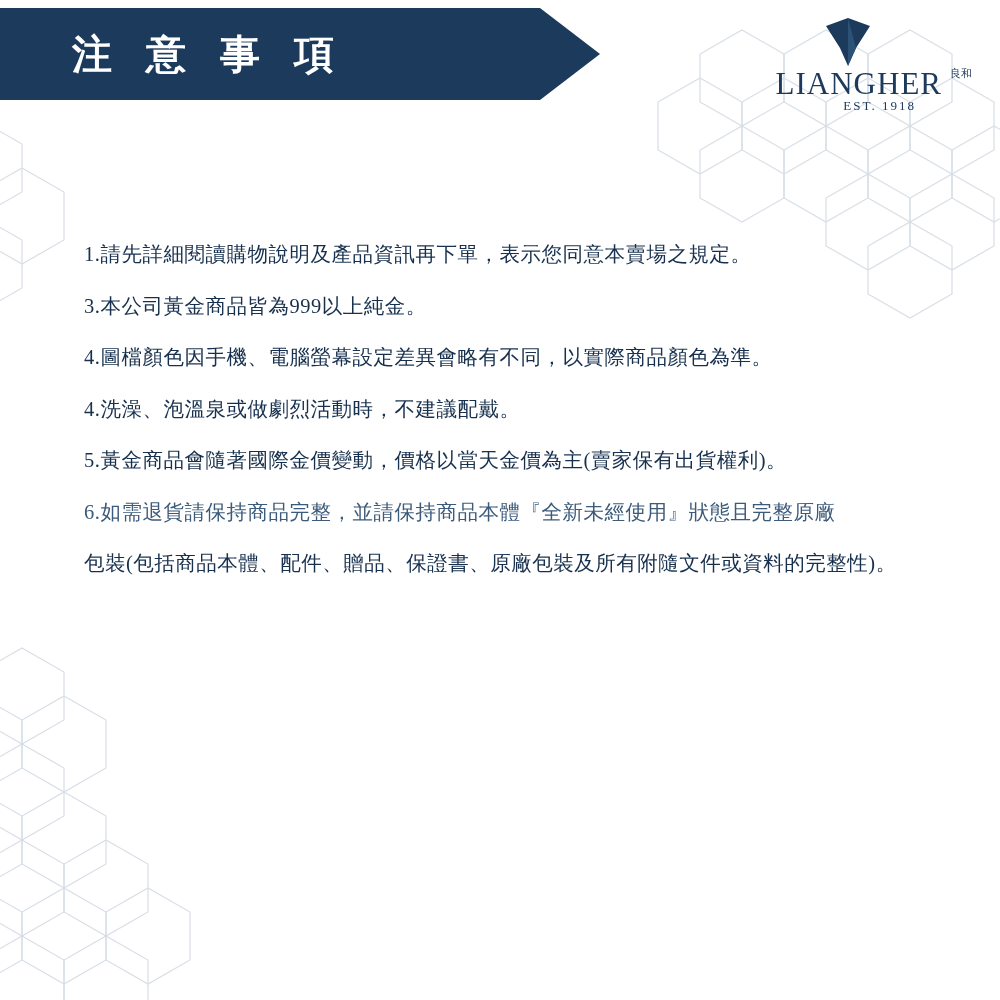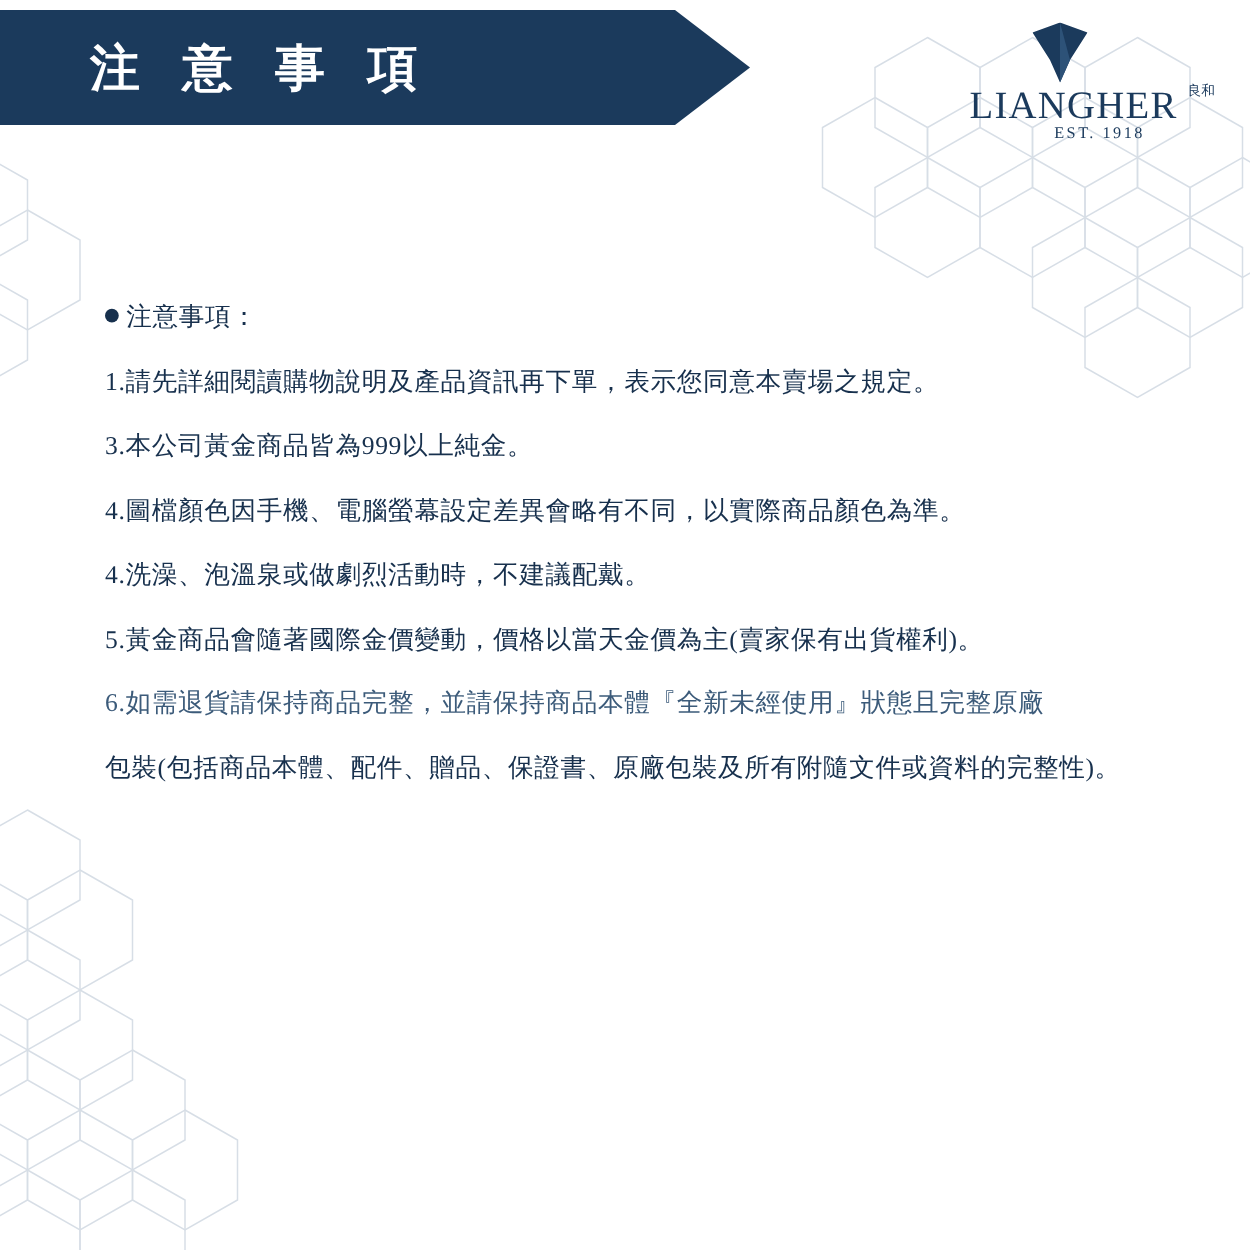--- a/index.html
+++ b/index.html
@@ -189,23 +189,20 @@
     <div class="logo-cjk">良和</div>
     <div class="logo-est">EST. 1918</div>
   </div>
 
   <div class="content">
 
 
     <div class="gap-large"></div>
 
     <div class="block">
-      <div class="line row-bullet">
-        <span class="bullet-dot"></span><span>注意事項：</span>
-      </div>
       <div class="line row-text">1.請先詳細閱讀購物說明及產品資訊再下單，表示您同意本賣場之規定。</div>
       <div class="line row-text">3.本公司黃金商品皆為999以上純金。</div>
       <div class="line row-text">4.圖檔顏色因手機、電腦螢幕設定差異會略有不同，以實際商品顏色為準。</div>
       <div class="line row-text">4.洗澡、泡溫泉或做劇烈活動時，不建議配戴。</div>
       <div class="line row-text">5.黃金商品會隨著國際金價變動，價格以當天金價為主(賣家保有出貨權利)。</div>
       <div class="line row-text faded">6.如需退貨請保持商品完整，並請保持商品本體『全新未經使用』狀態且完整原廠</div>
       <div class="line row-text">包裝(包括商品本體、配件、贈品、保證書、原廠包裝及所有附隨文件或資料的完整性)。</div>
     </div>
 
   </div>

